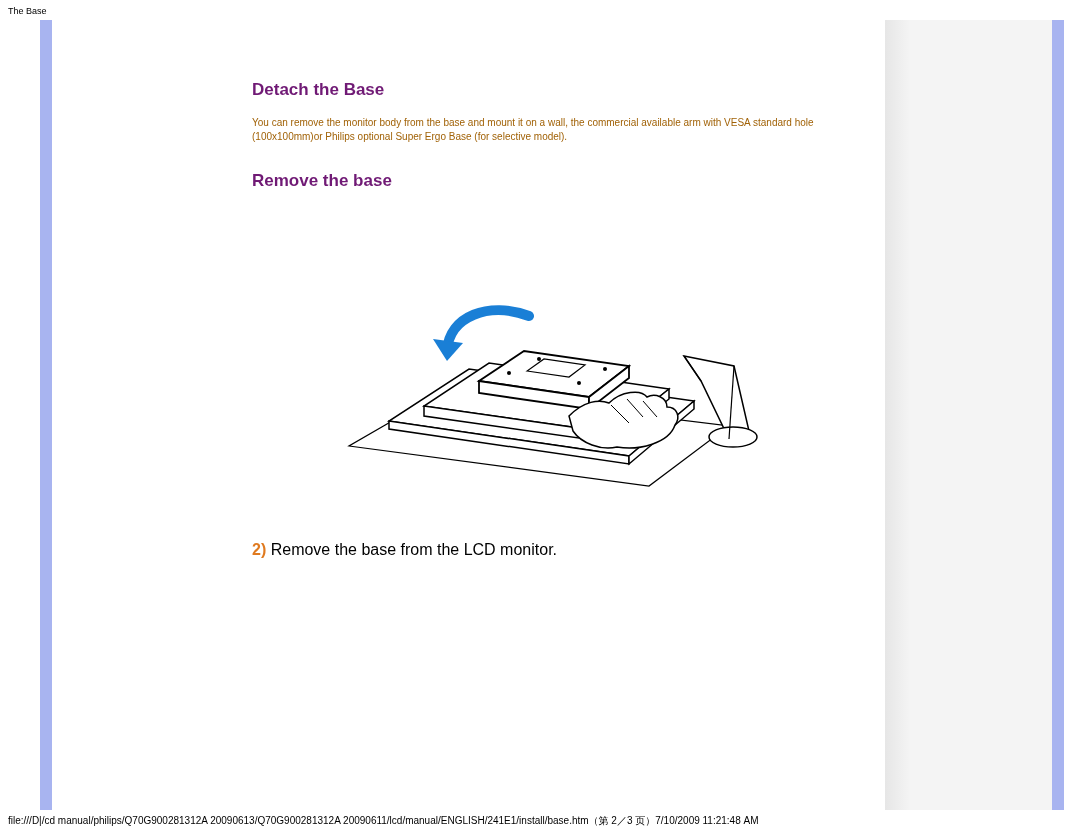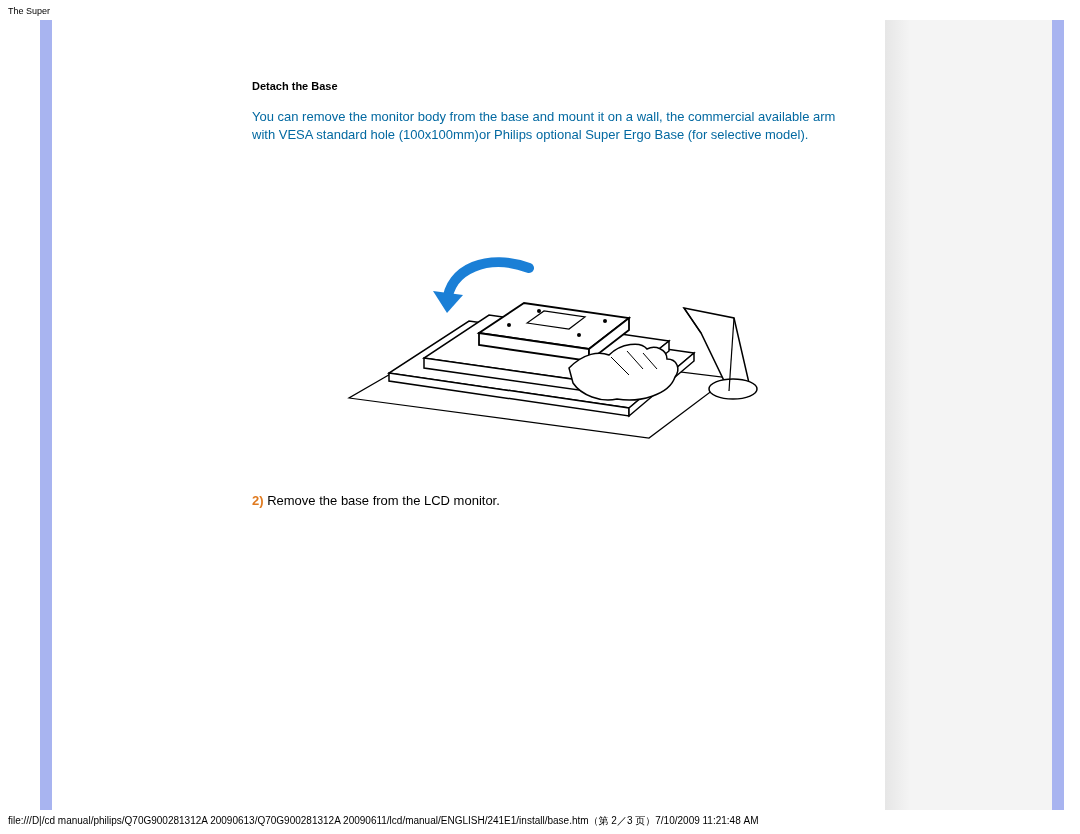--- a/index.html
+++ b/index.html
@@ -60,33 +60,33 @@
     .content {
       position: absolute;
       top: 0;
       left: 52px;
       width: 833px;
       height: 100%;
       background: #ffffff;
       padding: 60px 40px 40px 200px;
     }
     .heading-blue {
-      color: #000000;
+      color: #701a75;
       font-weight: bold;
-      font-size: 11px;
+      font-size: 17px;
       margin-bottom: 16px;
     }
     .body-text {
-      font-size: 13px;
+      font-size: 10px;
       line-height: 1.35;
-      color: #0369a1;
+      color: #a16207;
       margin-bottom: 28px;
     }
     .step-line {
-      font-size: 13px;
+      font-size: 16px;
       color: #000;
     }
     .step-num {
       color: #e07a1f;
       font-weight: bold;
     }
     .illustration {
       width: 100%;
       display: flex;
       justify-content: center;
@@ -97,33 +97,34 @@
       left: 8px;
       bottom: 6px;
       font-size: 10px;
       color: #000;
       white-space: nowrap;
     }
   </style>
 </head>
 <body>
 
-<div class="header-label">The Super</div>
+<div class="header-label">The Base</div>
 
 <div class="page">
   <div class="margin-left"></div>
   <div class="content-shadow"></div>
   <div class="right-gutter"></div>
   <div class="margin-right"></div>
 
   <div class="content">
 
     <div class="heading-blue">Detach the Base</div>
     <div class="body-text">You can remove the monitor body from the base and mount it on a wall, the commercial available arm with VESA standard hole (100x100mm)or Philips optional Super Ergo Base (for selective model).</div>
 
+    <div class="heading-blue">Remove the base</div>
 
     <div class="illustration">
       <svg width="440" height="280" viewBox="0 0 440 280">
 
         <path d="M 20 225 L 320 265 L 400 205 L 115 170 Z" fill="#ffffff" stroke="#000" stroke-width="1.2"></path>
 
         <path d="M 60 200 L 300 235 L 365 180 L 140 148 Z" fill="#ffffff" stroke="#000" stroke-width="1.5"></path>
         <path d="M 60 200 L 60 208 L 300 243 L 300 235 Z" fill="#ffffff" stroke="#000" stroke-width="1.5"></path>
         <path d="M 300 235 L 300 243 L 365 188 L 365 180 Z" fill="#ffffff" stroke="#000" stroke-width="1.5"></path>
 

